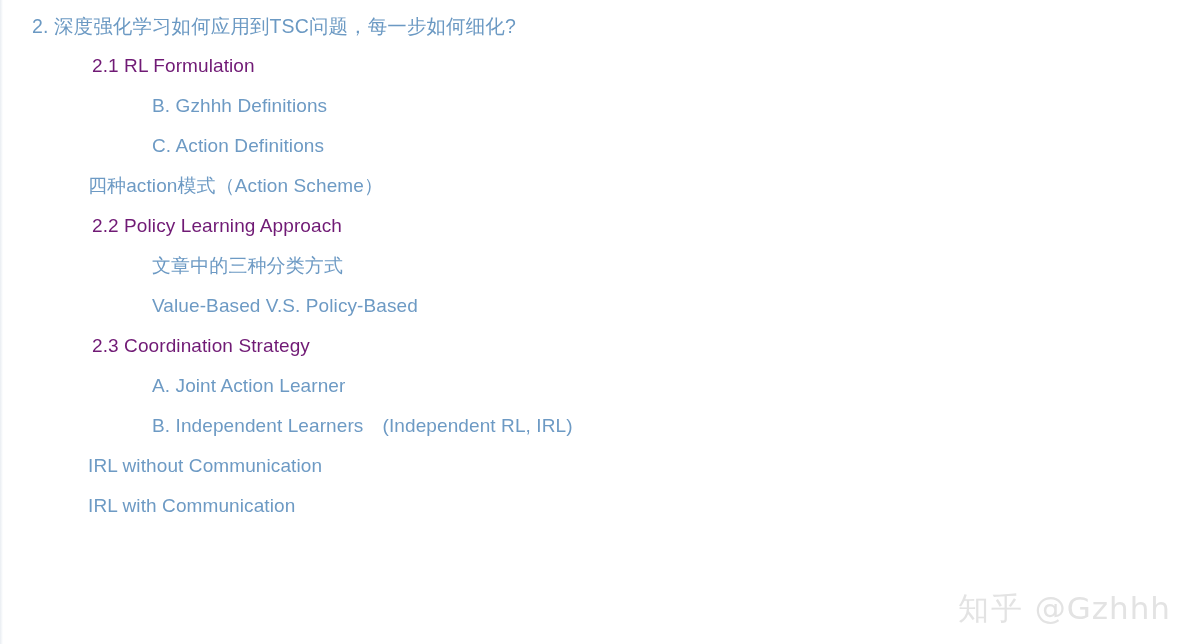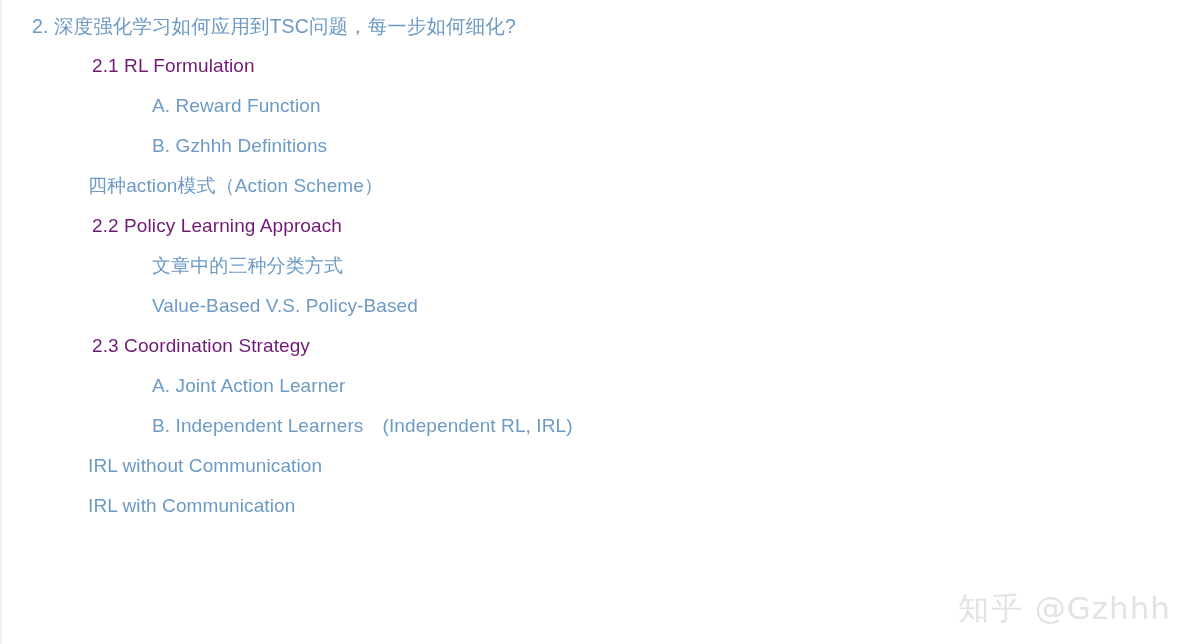--- a/index.html
+++ b/index.html
@@ -64,22 +64,22 @@
   .watermark .wm-cn { letter-spacing: 2px; }
 </style>
 </head>
 <body>
 
 <div class="edge-artifact"></div>
 
 <div class="outline" id="outline">
     <div class="row lvl0">2. 深度强化学习如何应用到TSC问题，每一步如何细化?</div>
     <div class="row lvl1">2.1 RL Formulation</div>
-    <div class="row lvl2">A. Reward Function</div>
     <div class="row lvl2">B. Gzhhh Definitions</div>
+    <div class="row lvl2">C. Action Definitions</div>
     <div class="row lvl3">四种action模式（Action Scheme）</div>
     <div class="row lvl1">2.2 Policy Learning Approach</div>
     <div class="row lvl2">文章中的三种分类方式</div>
     <div class="row lvl2">Value-Based V.S. Policy-Based</div>
     <div class="row lvl1">2.3 Coordination Strategy</div>
     <div class="row lvl2">A. Joint Action Learner</div>
     <div class="row lvl2">B. Independent Learners　(Independent RL, IRL)</div>
     <div class="row lvl3">IRL without Communication</div>
     <div class="row lvl3">IRL with Communication</div>
   </div>

